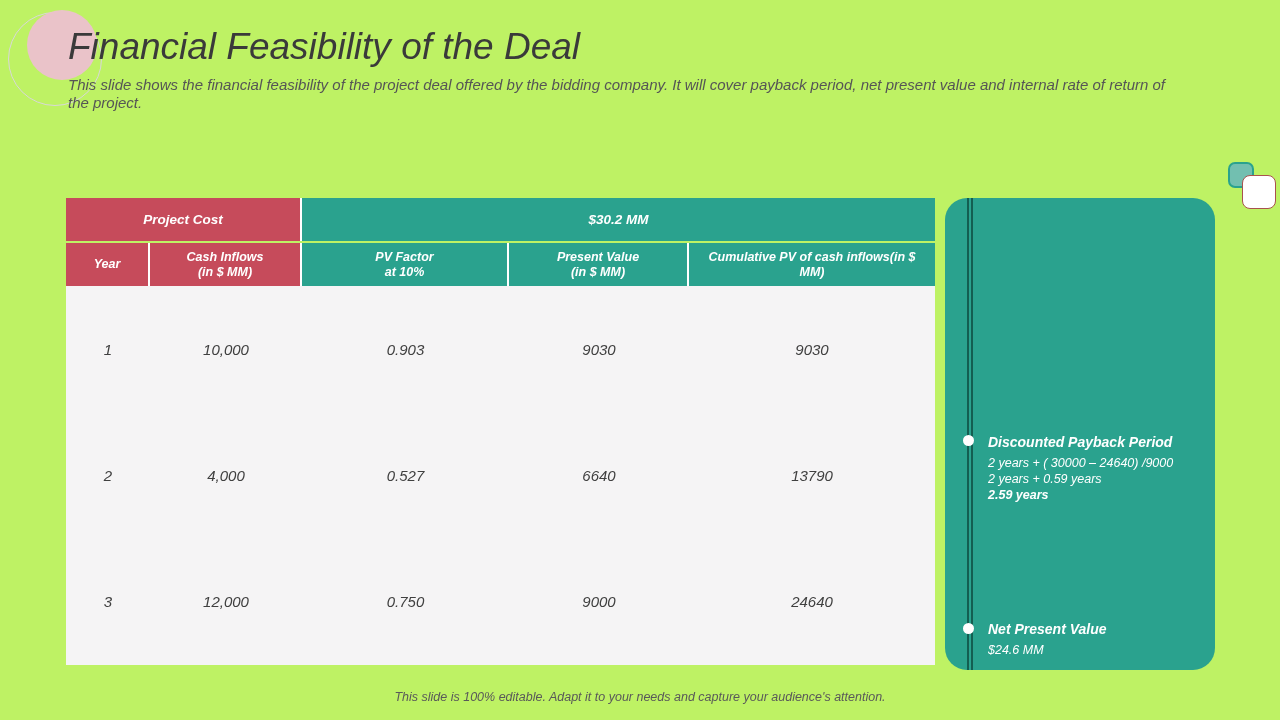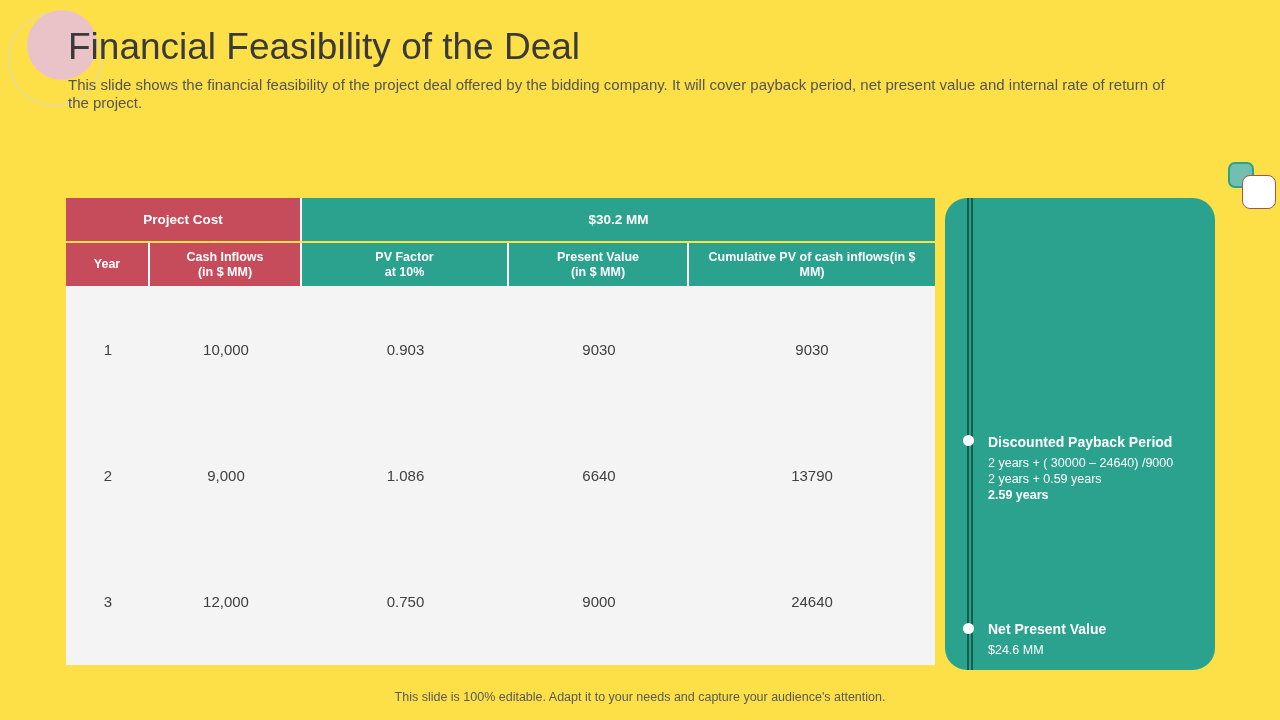--- a/index.html
+++ b/index.html
@@ -3,22 +3,23 @@
 <meta charset="utf-8">
 <style>
   * { margin: 0; padding: 0; box-sizing: border-box; }
   html, body { background: #ffffff; }
   body { font-family: "Liberation Sans", sans-serif; }
 
   .slide {
     position: relative;
     width: 1280px;
     height: 720px;
-    background: #fde047;
+    background: #bef264;
     overflow: hidden;
+    font-style: italic;
   }
 
   
   .circle-outline {
     position: absolute;
     left: 8px; top: 12px;
     width: 94px; height: 94px;
     border: 1px solid #d8d8d8;
     border-radius: 50%;
   }
@@ -219,22 +220,22 @@
     <div class="tbody">
       <div class="trow">
         <div class="cell">1</div>
         <div class="cell">10,000</div>
         <div class="cell">0.903</div>
         <div class="cell">9030</div>
         <div class="cell">9030</div>
       </div>
       <div class="trow">
         <div class="cell">2</div>
-        <div class="cell">9,000</div>
-        <div class="cell">1.086</div>
+        <div class="cell">4,000</div>
+        <div class="cell">0.527</div>
         <div class="cell">6640</div>
         <div class="cell">13790</div>
       </div>
       <div class="trow">
         <div class="cell">3</div>
         <div class="cell">12,000</div>
         <div class="cell">0.750</div>
         <div class="cell">9000</div>
         <div class="cell">24640</div>
       </div>

